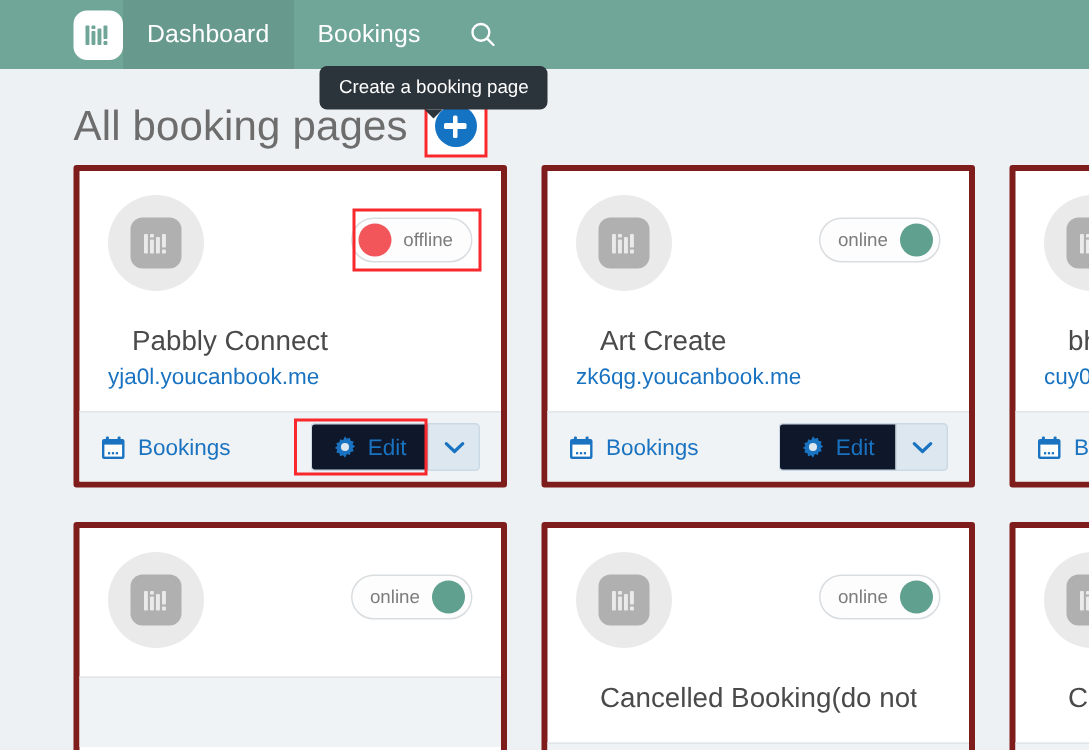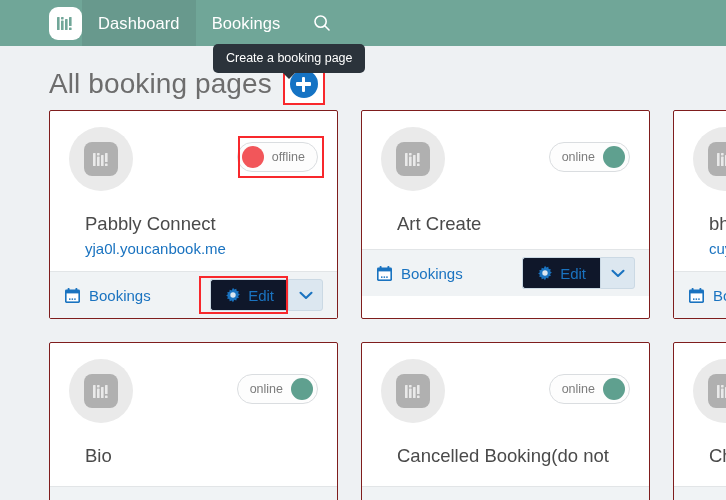--- a/index.html
+++ b/index.html
@@ -142,21 +142,21 @@
   .grid {
     padding: 12px 0 0 49px;
     display: flex;
     flex-wrap: wrap;
     gap: 23px;
     width: 1100px;
   }
   .card {
     width: 289px;
     background: #ffffff;
-    border: 1px solid #7f1d1d;
+    border: 4px solid #7f1d1d;
     border-radius: 2px;
     box-sizing: border-box;
     flex: none;
   }
   .card-body {
     padding: 16px 19px 14px;
     position: relative;
   }
   .avatar {
     width: 64px;
@@ -221,21 +221,21 @@
   }
   .card-name {
     margin: 22px 16px 0;
     font-size: 18.5px;
     color: #4a4a4a;
     font-weight: 400;
     white-space: nowrap;
     overflow: hidden;
   }
   .card-url {
-    margin: 5px 16px 0;
+    margin: 5px 0 0;
     font-size: 15px;
     color: #1a73c0;
     white-space: nowrap;
     overflow: hidden;
   }
   .card-footer {
     border-top: 1px solid #e2e5e7;
     background: #f0f3f5;
     height: 47px;
     display: flex;
@@ -405,20 +405,21 @@
             <rect x="13" y="3" width="2.6" height="9" rx="0.6" fill="#eaeaea"></rect>
             <rect x="13" y="13.4" width="2.6" height="2.6" rx="0.6" fill="#eaeaea"></rect>
           </svg>
         </div>
       </div>
       <div class="status-pill online">
         <span class="knob on"></span>
         <span class="status-text">online</span>
       </div>
       <h2 class="card-name">Art Create</h2>
+      <div class="card-url">zk6qg.youcanbook.me</div>
     </div>
     <div class="card-footer">
       <div class="bookings-link">
         <svg width="17" height="17" viewBox="0 0 17 17">
           <rect x="1" y="2.6" width="15" height="13.4" rx="1.4" fill="#1a73c0"></rect>
           <rect x="2.6" y="6.4" width="11.8" height="8" fill="#ffffff"></rect>
           <rect x="3.6" y="1" width="2" height="3.4" rx="0.8" fill="#1a73c0"></rect>
           <rect x="11.4" y="1" width="2" height="3.4" rx="0.8" fill="#1a73c0"></rect>
           <rect x="5" y="11.4" width="1.5" height="1.5" fill="#1a73c0"></rect>
           <rect x="7.6" y="11.4" width="1.5" height="1.5" fill="#1a73c0"></rect>
@@ -489,21 +490,20 @@
             <rect x="9" y="5" width="2.6" height="11" rx="0.6" fill="#eaeaea"></rect>
             <rect x="13" y="3" width="2.6" height="9" rx="0.6" fill="#eaeaea"></rect>
             <rect x="13" y="13.4" width="2.6" height="2.6" rx="0.6" fill="#eaeaea"></rect>
           </svg>
         </div>
       </div>
       <div class="status-pill online">
         <span class="knob on"></span>
         <span class="status-text">online</span>
       </div>
-      <h2 class="card-name">Bio</h2>
       <div class="card-url"></div>
     </div>
     <div class="card-footer">
       
     </div>
   </div>
 
   <div class="card">
     <div class="card-body">
       <div class="avatar">

